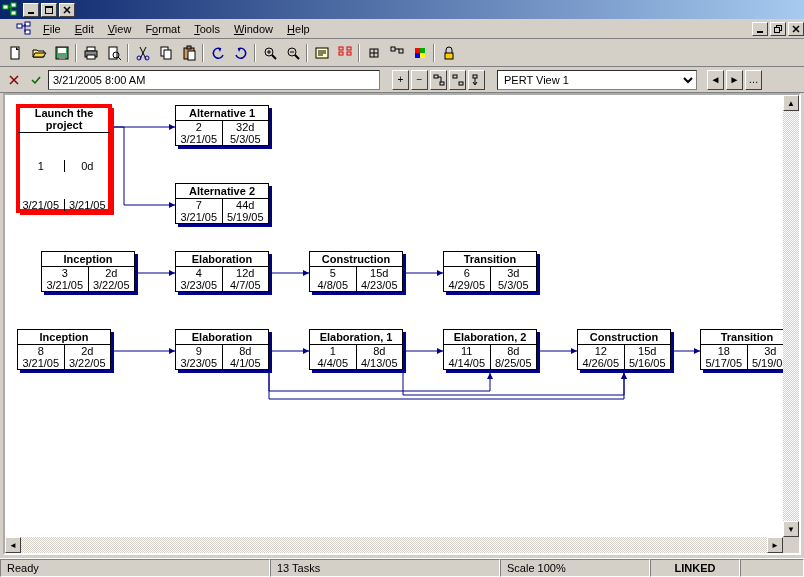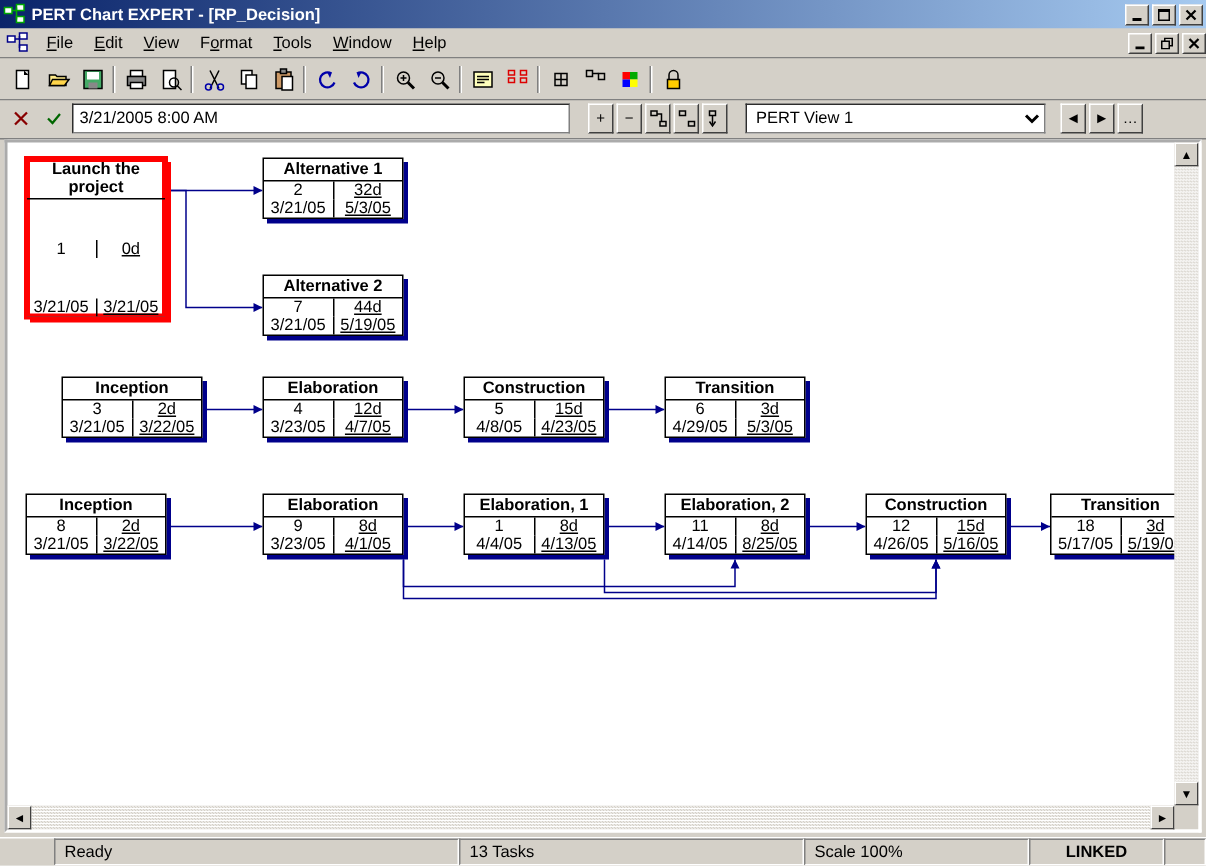--- a/index.html
+++ b/index.html
@@ -31,21 +31,21 @@
     display:inline-flex; align-items:center; justify-content:center;
     font-family: Marlett, Arial; font-size:8px; color:#000;
     margin-left:2px;
   }
   
   .menubar {
     height: 20px;
     background:#d4d0c8;
     display:flex;
     align-items:center;
-    padding-left:4px;
+    padding-left:16px;
     border-bottom:1px solid #808080;
   }
   .menubar .doc-icon { width:16px; height:16px; margin-right:4px; display:inline-flex;align-items:center;justify-content:center;}
   .menubar .menu-item { padding:2px 7px; cursor:default;}
   .menubar .menu-item u { text-decoration: underline; }
   .menubar .spacer { flex:1;}
   
   .toolbar {
     height: 28px;
     background:#d4d0c8;
@@ -60,20 +60,21 @@
     border:1px solid #d4d0c8;
     display:inline-flex;align-items:center;justify-content:center;
     background:#d4d0c8;
   }
   .tb-sep { width:6px; height:22px; display:inline-block; position:relative;}
   .tb-sep::before{content:"";position:absolute;left:2px;top:2px;bottom:2px;border-left:1px solid #808080;border-right:1px solid #fff;}
   .datebar {
     height: 26px;
     background:#d4d0c8;
     display:flex;
+    align-items:center;
     padding:2px 4px;
     border-bottom:1px solid #808080;
     gap:2px;
   }
   .date-input {
     flex: 0 0 332px;
     height:20px;
     background:#fff;
     border:1px inset #808080;
     padding:2px 4px;
@@ -110,21 +111,21 @@
     box-shadow:3px 3px 0 #00008b;
     width:94px;
     display:flex; flex-direction:column;
     font-size:11px;
   }
   .node.highlight { box-shadow:3px 3px 0 #ff0000, 0 0 0 2px #ff0000 inset;gap:27px;}
   .node.highlight .h-border{position:absolute;inset:-2px;border:2px solid #ff0000;pointer-events:none;}
   .node .n-title { text-align:center; padding:1px 2px; font-weight:bold; border-bottom:1px solid #000;}
   .node .n-row { display:flex;}
   .node .n-cell { flex:1; text-align:center; padding:0px 2px; border-right:1px solid #000;}
-  .node .n-cell:last-child{border-right:none;text-decoration:underline;}
+  .node .n-cell:last-child{border-right:none;}
   .node .n-row:first-of-type { border-bottom:1px solid #000;}
   svg.connectors { position:absolute; left:0; top:0; width:100%; height:100%; pointer-events:none;}
   
   .vscroll {
     position:absolute; right:0; top:0; width:16px; bottom:16px;
     background:#d4d0c8;
     display:flex; flex-direction:column;
   }
   .hscroll {
     position:absolute; left:0; right:16px; bottom:0; height:16px;
@@ -140,21 +141,20 @@
     font-size:8px;
   }
   .sb-track{ flex:1; background:repeating-conic-gradient(#d4d0c8 0 25%, #fff 0 50%) 0/2px 2px;}
   .sb-corner{position:absolute;right:0;bottom:0;width:16px;height:16px;background:#d4d0c8;}
   
   .statusbar {
     position:absolute; left:0; right:0; bottom:0; height:19px;
     background:#d4d0c8;
     display:flex;
     border-top:1px solid #fff;
-    padding-left:36px;
   }
   .statusbar .panel{ border:1px solid #808080; border-top-color:#808080; border-left-color:#808080;border-right-color:#fff;border-bottom-color:#fff; padding:1px 6px; display:flex;align-items:center;}
   .statusbar .p1{flex:0 0 270px;}
   .statusbar .p2{flex:0 0 230px;}
   .statusbar .p3{flex:0 0 150px;text-align:center;}
   .statusbar .p4{flex:0 0 90px;font-weight:bold;display:flex;justify-content:center;}
   .statusbar .p5{flex:1;}
   
   .ico{width:16px;height:16px;}
 </style>
@@ -163,21 +163,20 @@
 
 <div class="titlebar">
   <span class="icon">
     <svg class="ico" viewBox="0 0 16 16">
         <rect x="1" y="3" width="5" height="4" fill="#fff" stroke="#0a0"></rect>
         <rect x="9" y="1" width="5" height="4" fill="#fff" stroke="#0a0"></rect>
         <rect x="9" y="9" width="5" height="4" fill="#fff" stroke="#0a0"></rect>
         <path d="M6 5 H9 M9 3 V11" stroke="#0a0" fill="none"></path>
       </svg>
   </span>
-  <span class="title-text">PERT Chart EXPERT - [RP_Decision]</span>
   <div class="controls">
     <span class="titlebtn">
         <svg width="8" height="8" viewBox="0 0 8 8">
           <rect x="1" y="6" width="6" height="2" fill="#000"></rect>
         </svg>
       </span>
     <span class="titlebtn">
         <svg width="8" height="8" viewBox="0 0 8 8">
           <rect x="0.5" y="0.5" width="7" height="7" fill="none" stroke="#000"></rect>
           <rect x="0" y="0" width="8" height="2" fill="#000"></rect>

